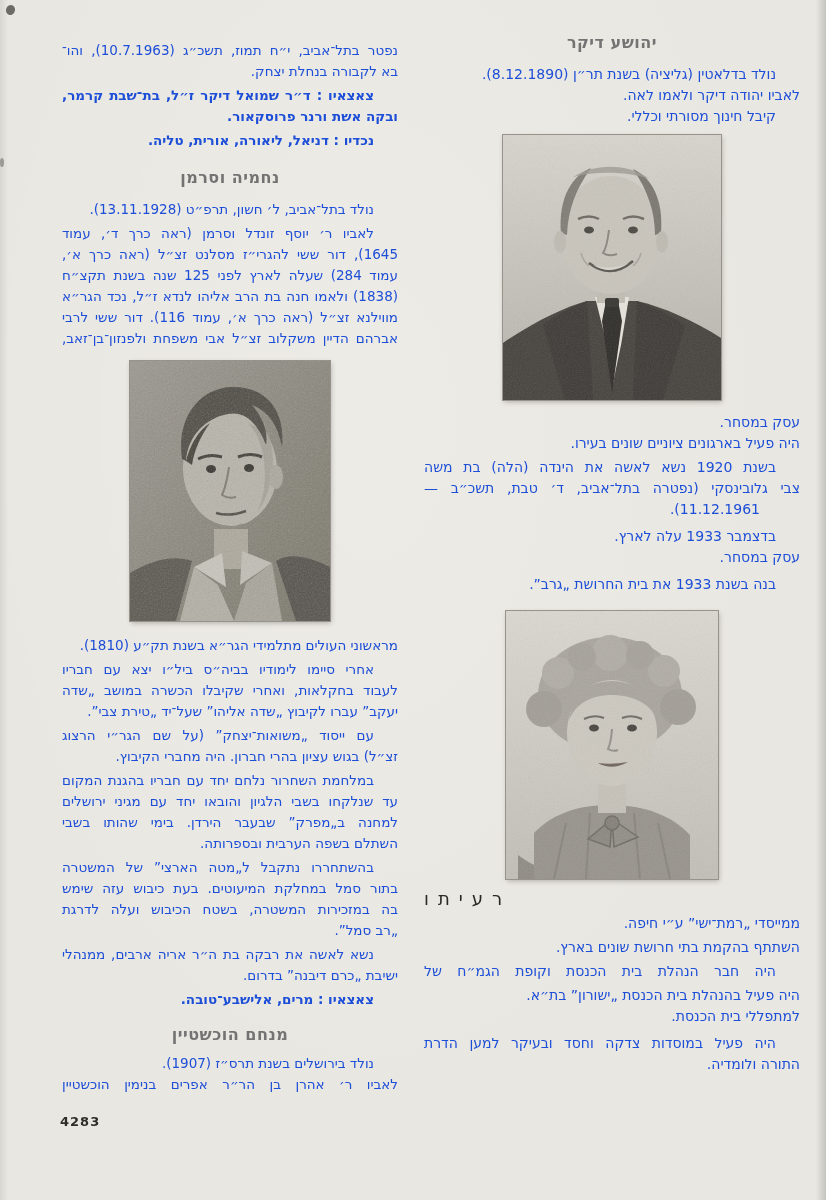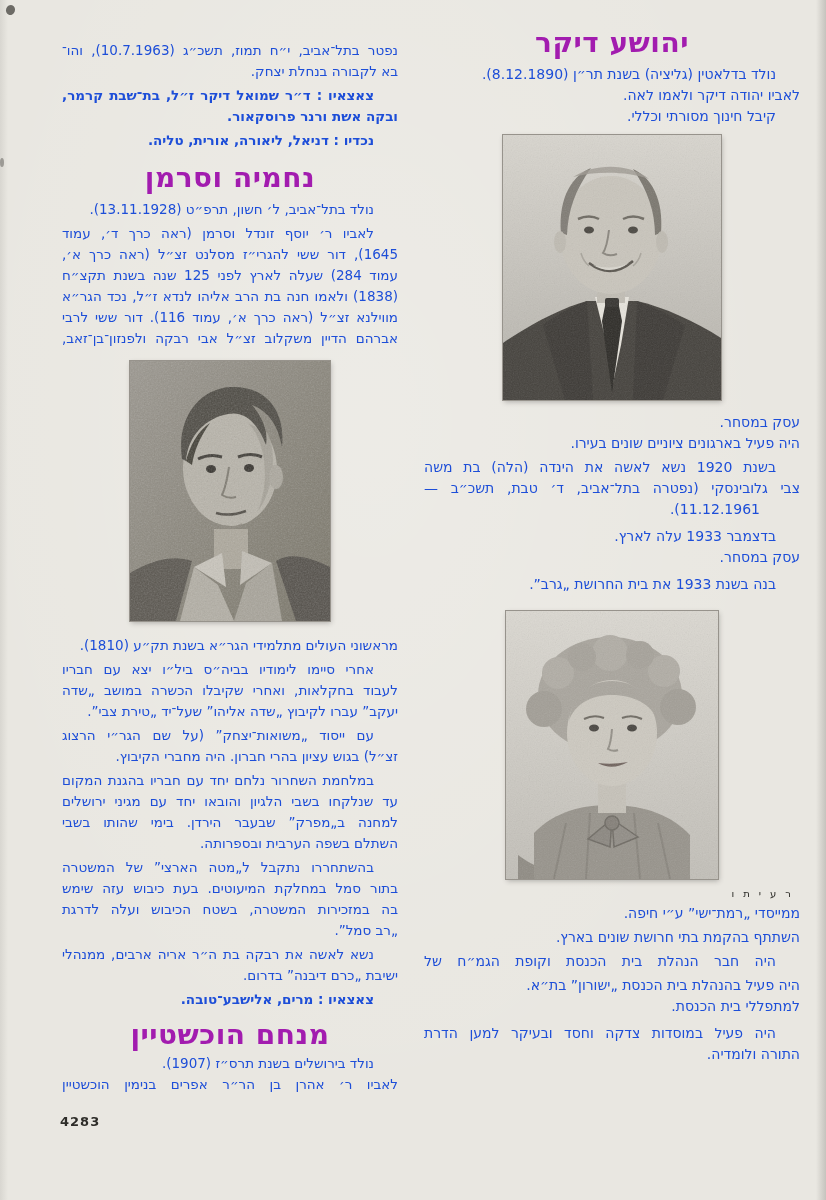--- a/index.html
+++ b/index.html
@@ -18,22 +18,22 @@
   }
   .speck{position:absolute;background:#4e4c47;border-radius:50%;}
   .speck.s1{left:6px;top:5px;width:9px;height:10px;transform:rotate(20deg);opacity:.8;}
   .speck.s2{left:0px;top:158px;width:4px;height:9px;opacity:.45;}
 
   .col{position:absolute;direction:rtl;}
   .col-right{top:30px;right:26px;width:376px;font-size:14px;}
   .col-left{top:40px;left:62px;width:336px;font-size:13.5px;}
 
   .entry-title{
-    margin:0;text-align:center;font-weight:bold;color:#a21caf;
-    font-size:28px;line-height:26px;letter-spacing:.5px;
+    margin:0;text-align:center;font-weight:bold;color:#737373;
+    font-size:16px;line-height:26px;letter-spacing:.5px;
   }
   .col-right .entry-title{margin-bottom:8px;}
   .title-wasserman{margin:14px 0 8px;}
   .title-hochstein{margin:12px 0 5px;}
 
   .ln{
     line-height:21px;
     text-align:justify;text-align-last:justify;
     color:#1d4ed8;
   }
@@ -52,22 +52,22 @@
   .photo-wife{width:212px;height:268px;margin-top:16px;}
   .photo-wasserman{width:200px;height:260px;margin-top:12px;}
   figure svg{display:block;}
 
   .mid-block{margin-top:12px;}
   .tail-block{margin-top:4px;}
   .after-photo-block{margin-top:14px;}
   .before-photo-block{margin-top:2px;}
 
   .caption{
-    direction:rtl;text-align:right;letter-spacing:9px;
-    font-size:10px;margin:9px 0 4px;color:#2b2a26;
+    direction:rtl;text-align:left;letter-spacing:9px;
+    font-size:18px;margin:9px 0 4px;color:#2b2a26;
   }
   .page-number{
     position:absolute;left:60px;top:1114px;
     font-size:13px;font-weight:bold;letter-spacing:1px;color:#2e2d29;
   }
 </style>
 </head>
 <body>
 
 <div class="page">
@@ -197,21 +197,21 @@
 
     <h2 class="entry-title title-wasserman">נחמיה וסרמן</h2>
 
     <div class="before-photo-block">
       <div class="ln end ind">נולד בתל־אביב, ל׳ חשון, תרפ״ט (13.11.1928).</div>
       <div class="ln ind para">לאביו ר׳ יוסף זונדל וסרמן (ראה כרך ד׳, עמוד</div>
       <div class="ln">1645), דור ששי להגרי״ז מסלנט זצ״ל (ראה כרך א׳,</div>
       <div class="ln">עמוד 284) שעלה לארץ לפני 125 שנה בשנת תקצ״ח</div>
       <div class="ln">(1838) ולאמו חנה בת הרב אליהו לנדא ז״ל, נכד הגר״א</div>
       <div class="ln">מווילנא זצ״ל (ראה כרך א׳, עמוד 116). דור ששי לרבי</div>
-      <div class="ln">אברהם הדיין משקלוב זצ״ל אבי רבקה ולפנזון־בן־זאב,</div>
+      <div class="ln">אברהם הדיין משקלוב זצ״ל אבי משפחת ולפנזון־בן־זאב,</div>
     </div>
 
     <figure class="photo-wasserman">
       <svg width="200" height="260" viewBox="0 0 200 260" xmlns="http://www.w3.org/2000/svg">
         <defs>
           <linearGradient id="bg3" x1="0" y1="0" x2="1" y2="1">
             <stop offset="0" stop-color="#9b978f"></stop>
               <stop offset="1" stop-color="#797568"></stop>
           </linearGradient>
           <filter id="g3">

